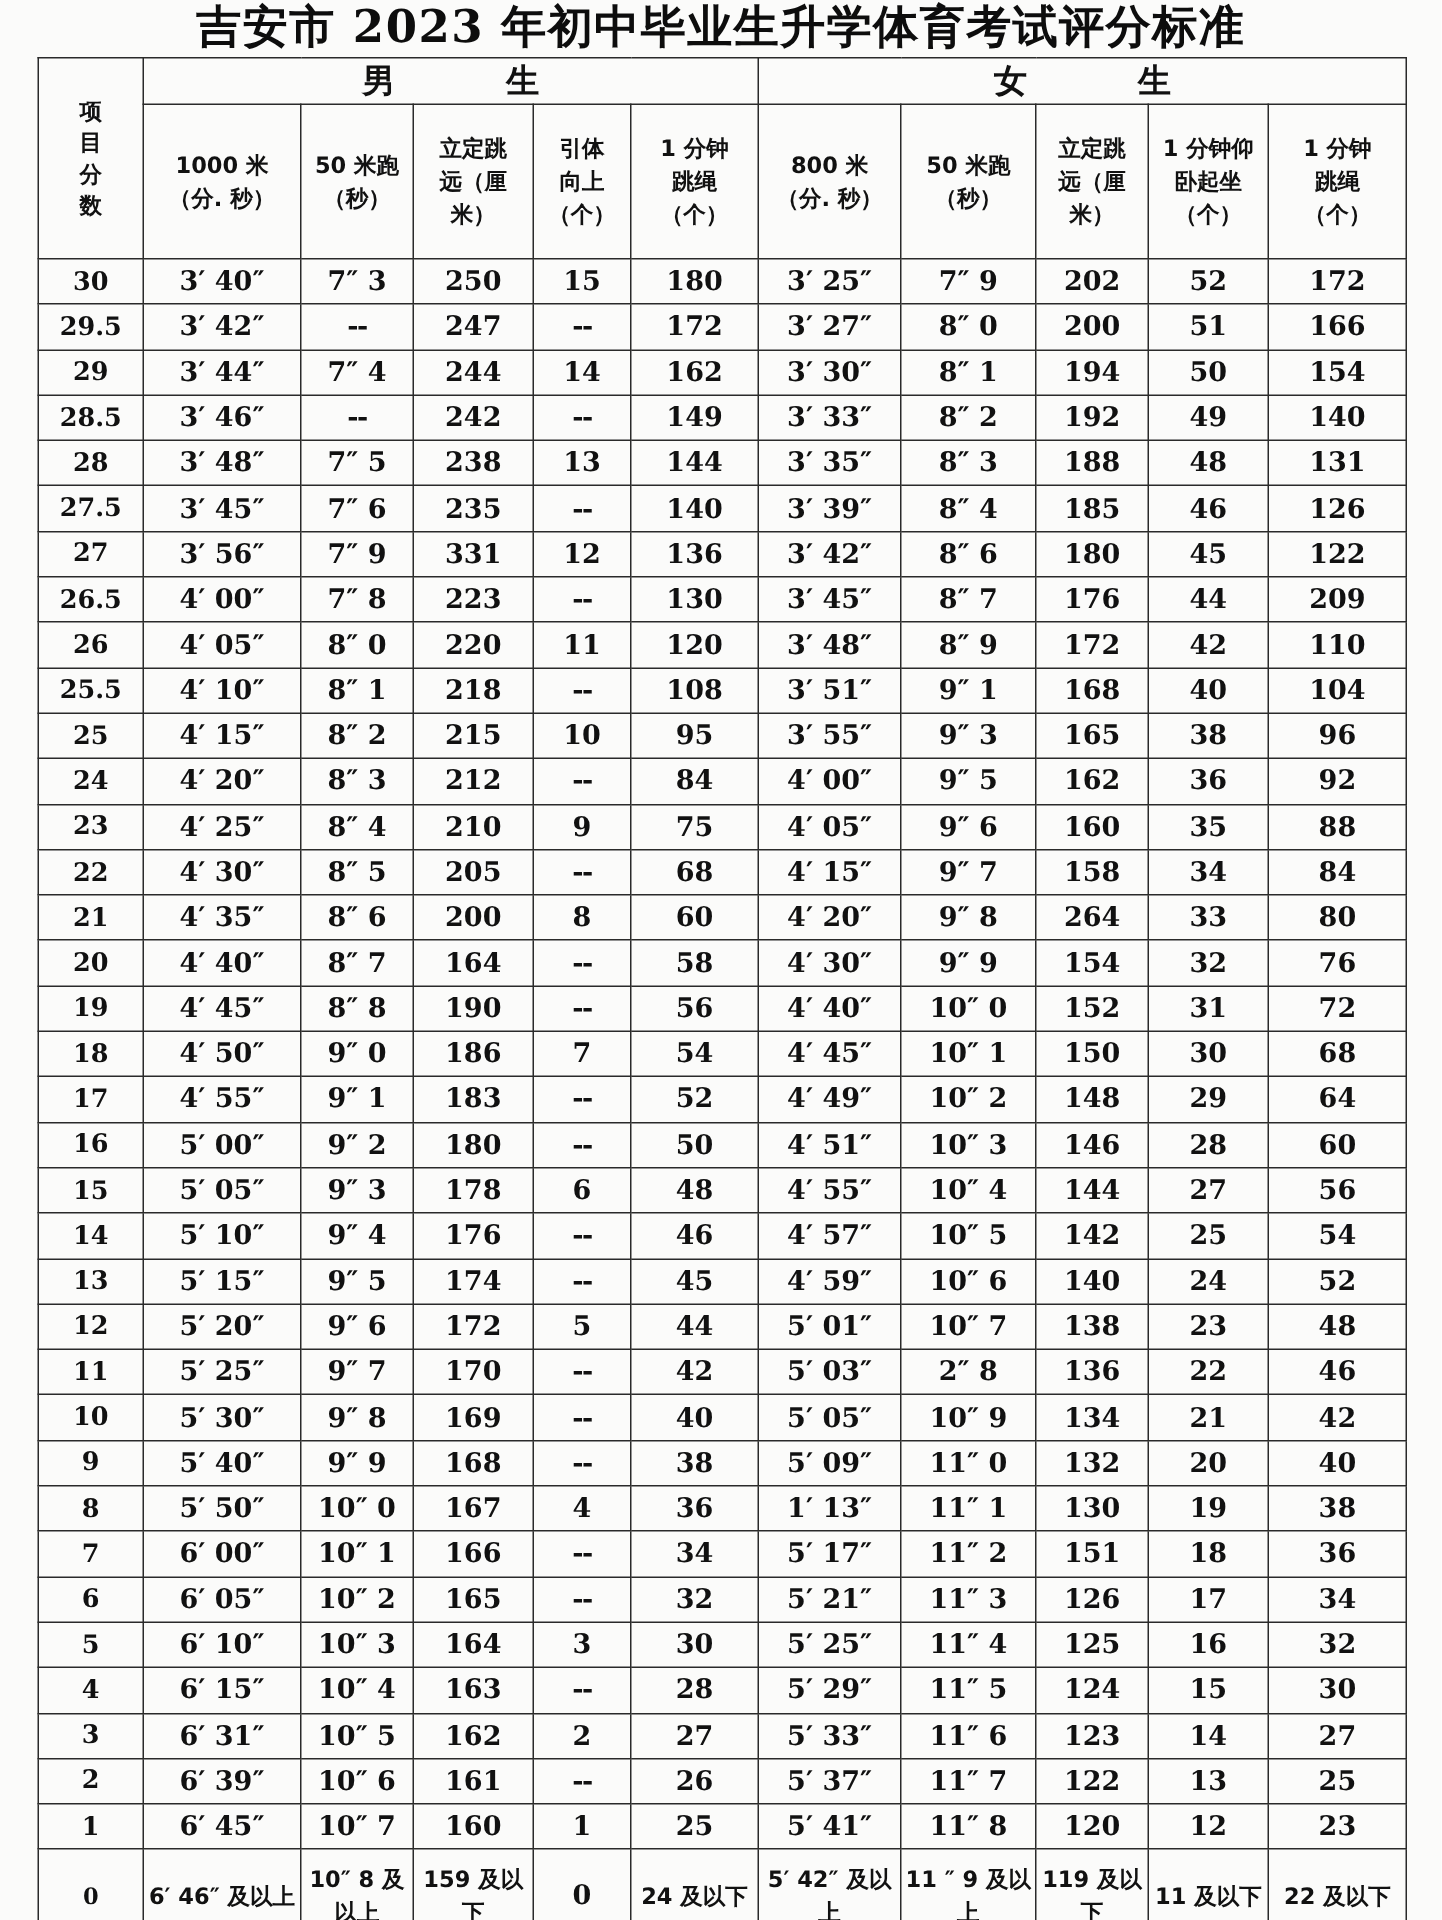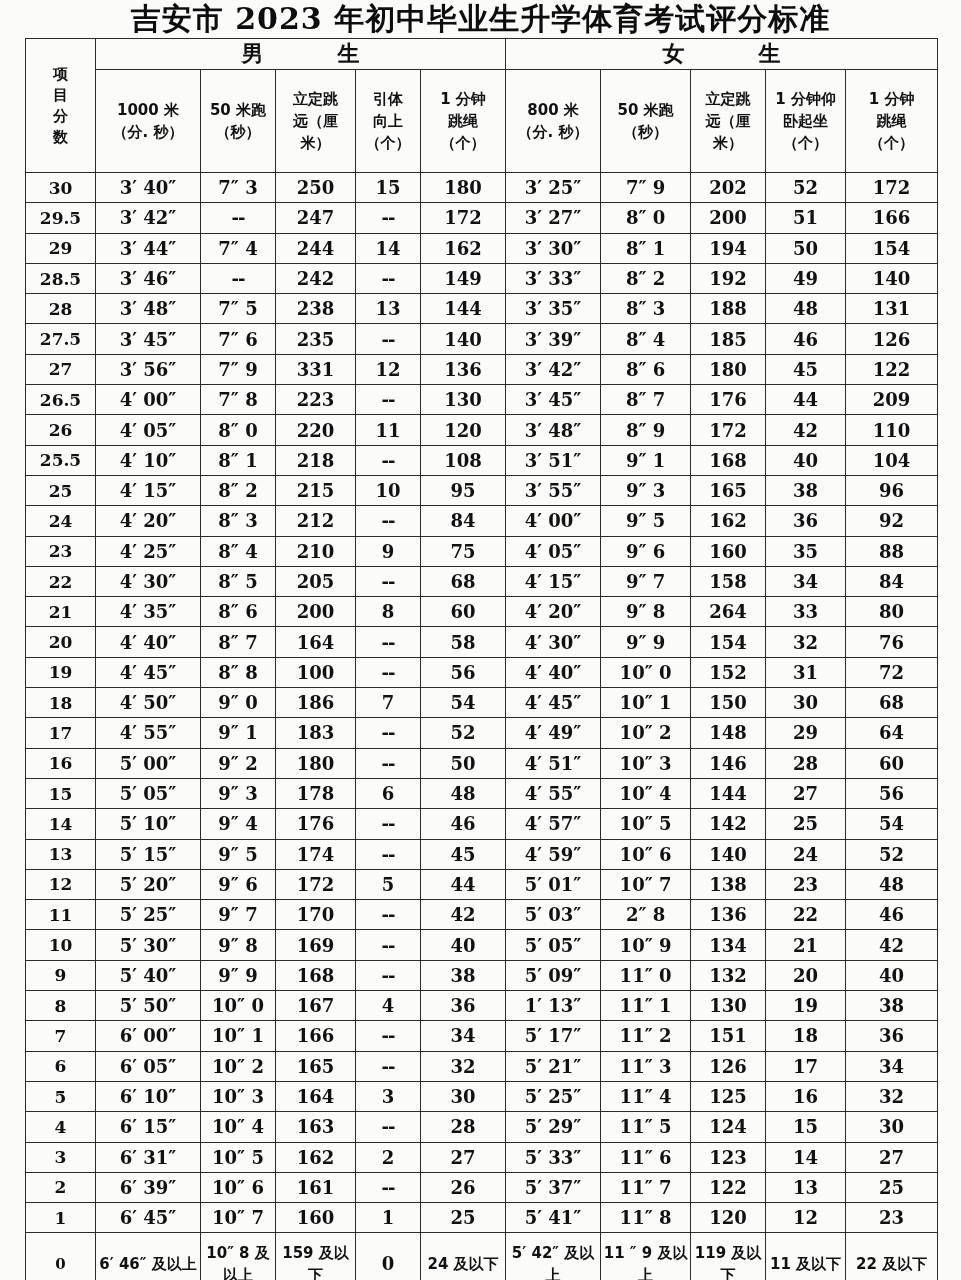--- a/index.html
+++ b/index.html
@@ -377,21 +377,21 @@
           <td>4′ 30″</td>
           <td>9″ 9</td>
           <td>154</td>
           <td>32</td>
           <td>76</td>
         </tr>
         <tr>
           <td class="sc">19</td>
           <td>4′ 45″</td>
           <td>8″ 8</td>
-          <td>100</td>
+          <td>190</td>
           <td><span class="dash">--</span></td>
           <td>56</td>
           <td>4′ 40″</td>
           <td>10″ 0</td>
           <td>152</td>
           <td>31</td>
           <td>72</td>
         </tr>
         <tr>
           <td class="sc">18</td>

